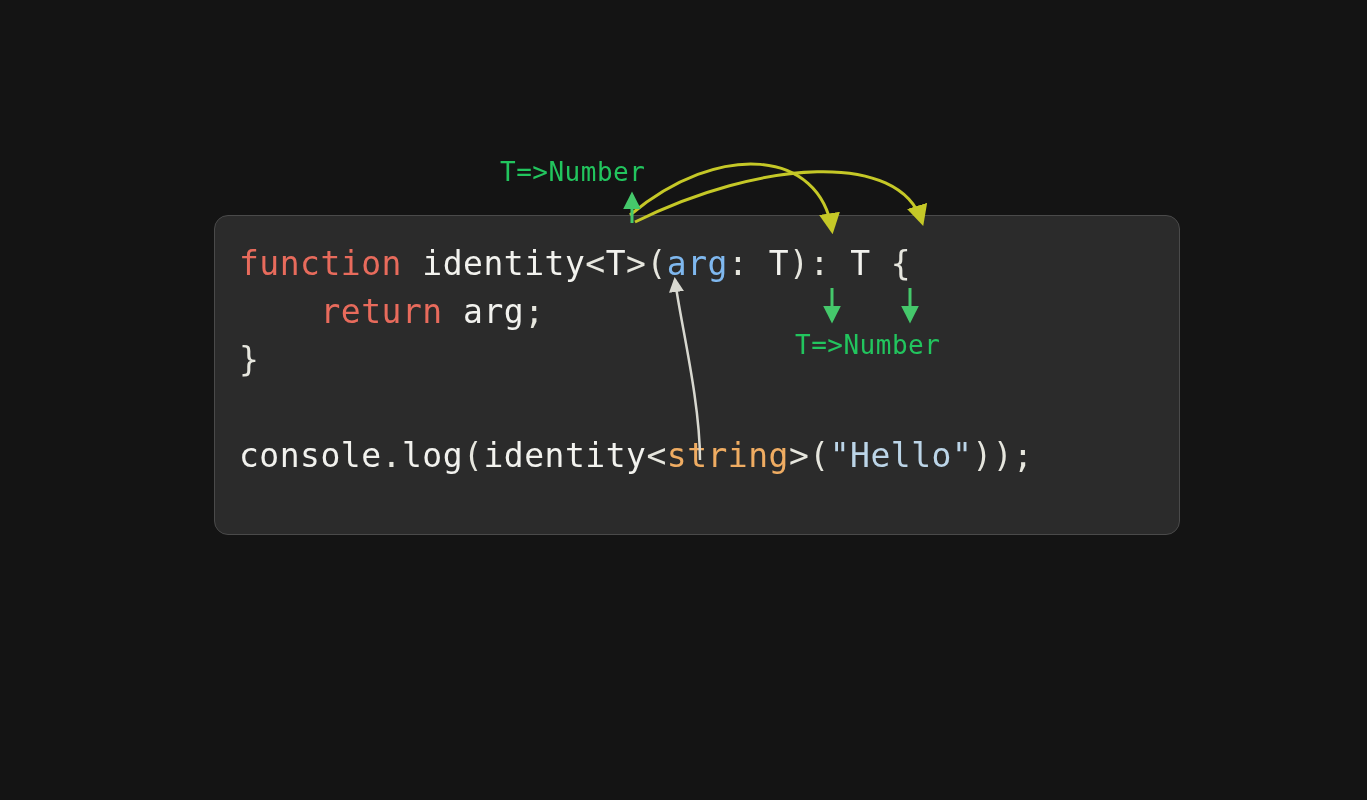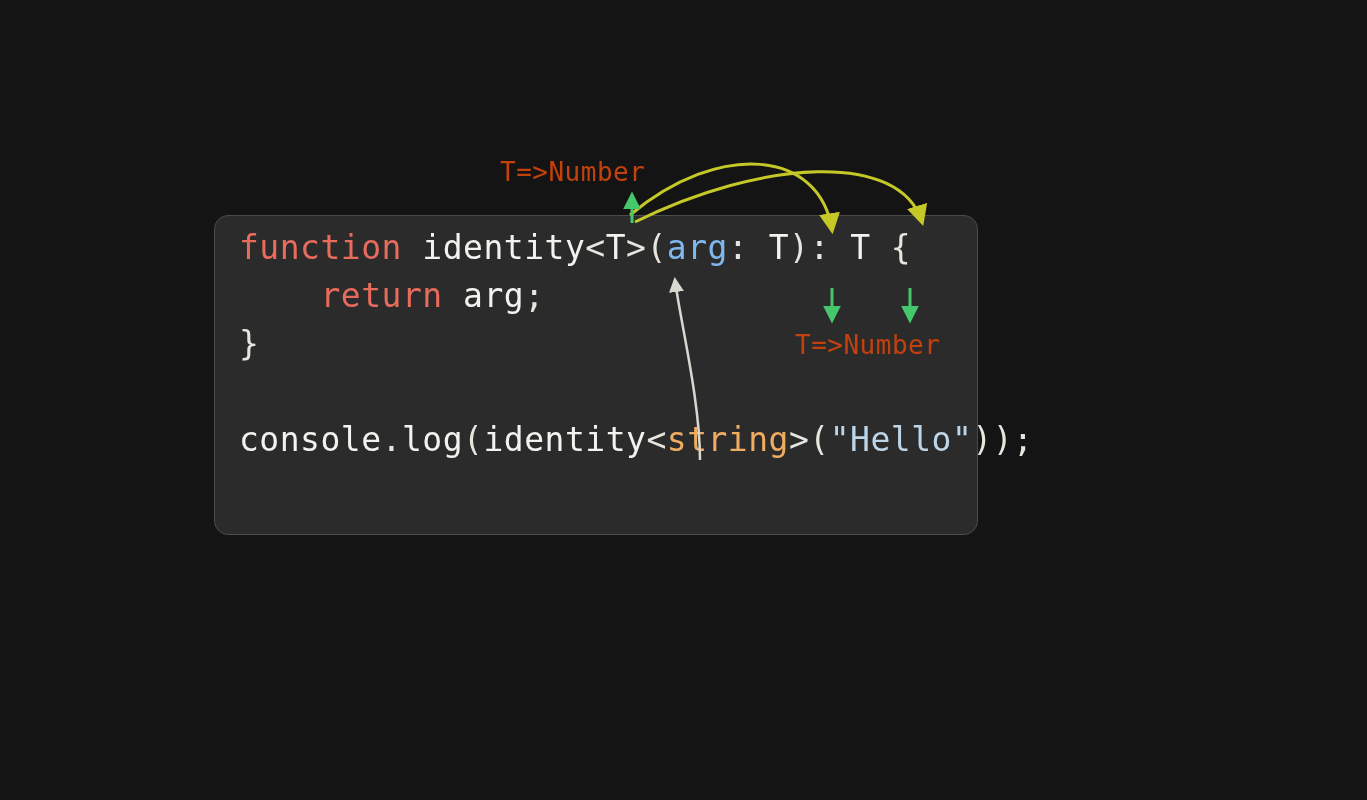--- a/index.html
+++ b/index.html
@@ -13,27 +13,27 @@
   }
   .stage {
     position: relative;
     width: 1367px;
     height: 800px;
   }
   .code-card {
     position: absolute;
     left: 214px;
     top: 215px;
-    width: 764px;
+    width: 966px;
     height: 320px;
     background: #2b2b2b;
     border: 1px solid #4a4a4a;
     border-radius: 14px;
     box-sizing: border-box;
-    padding: 8px 24px;
+    padding: 24px 24px;
   }
   pre.code {
     margin: 0;
     font-family: ui-monospace, "SF Mono", "Menlo", "Consolas", monospace;
     font-size: 33px;
     line-height: 48px;
     color: #f2f2ee;
     letter-spacing: 0.5px;
     white-space: pre;
   }
@@ -43,21 +43,21 @@
   .tok-gen  { color: #f2f2ee; }      
   .tok-arg  { color: #7fb8ef; }      
   .tok-type { color: #efac62; }      
   .tok-str  { color: #bcd5e8; }      
 
   .annot {
     position: absolute;
     font-family: ui-monospace, "SF Mono", "Menlo", "Consolas", monospace;
     font-size: 26px;
     letter-spacing: 0.5px;
-    color: #c2410c;
+    color: #22c55e;
     white-space: nowrap;
   }
   svg.overlay {
     position: absolute;
     left: 0;
     top: 0;
     width: 1367px;
     height: 800px;
     pointer-events: none;
   }

